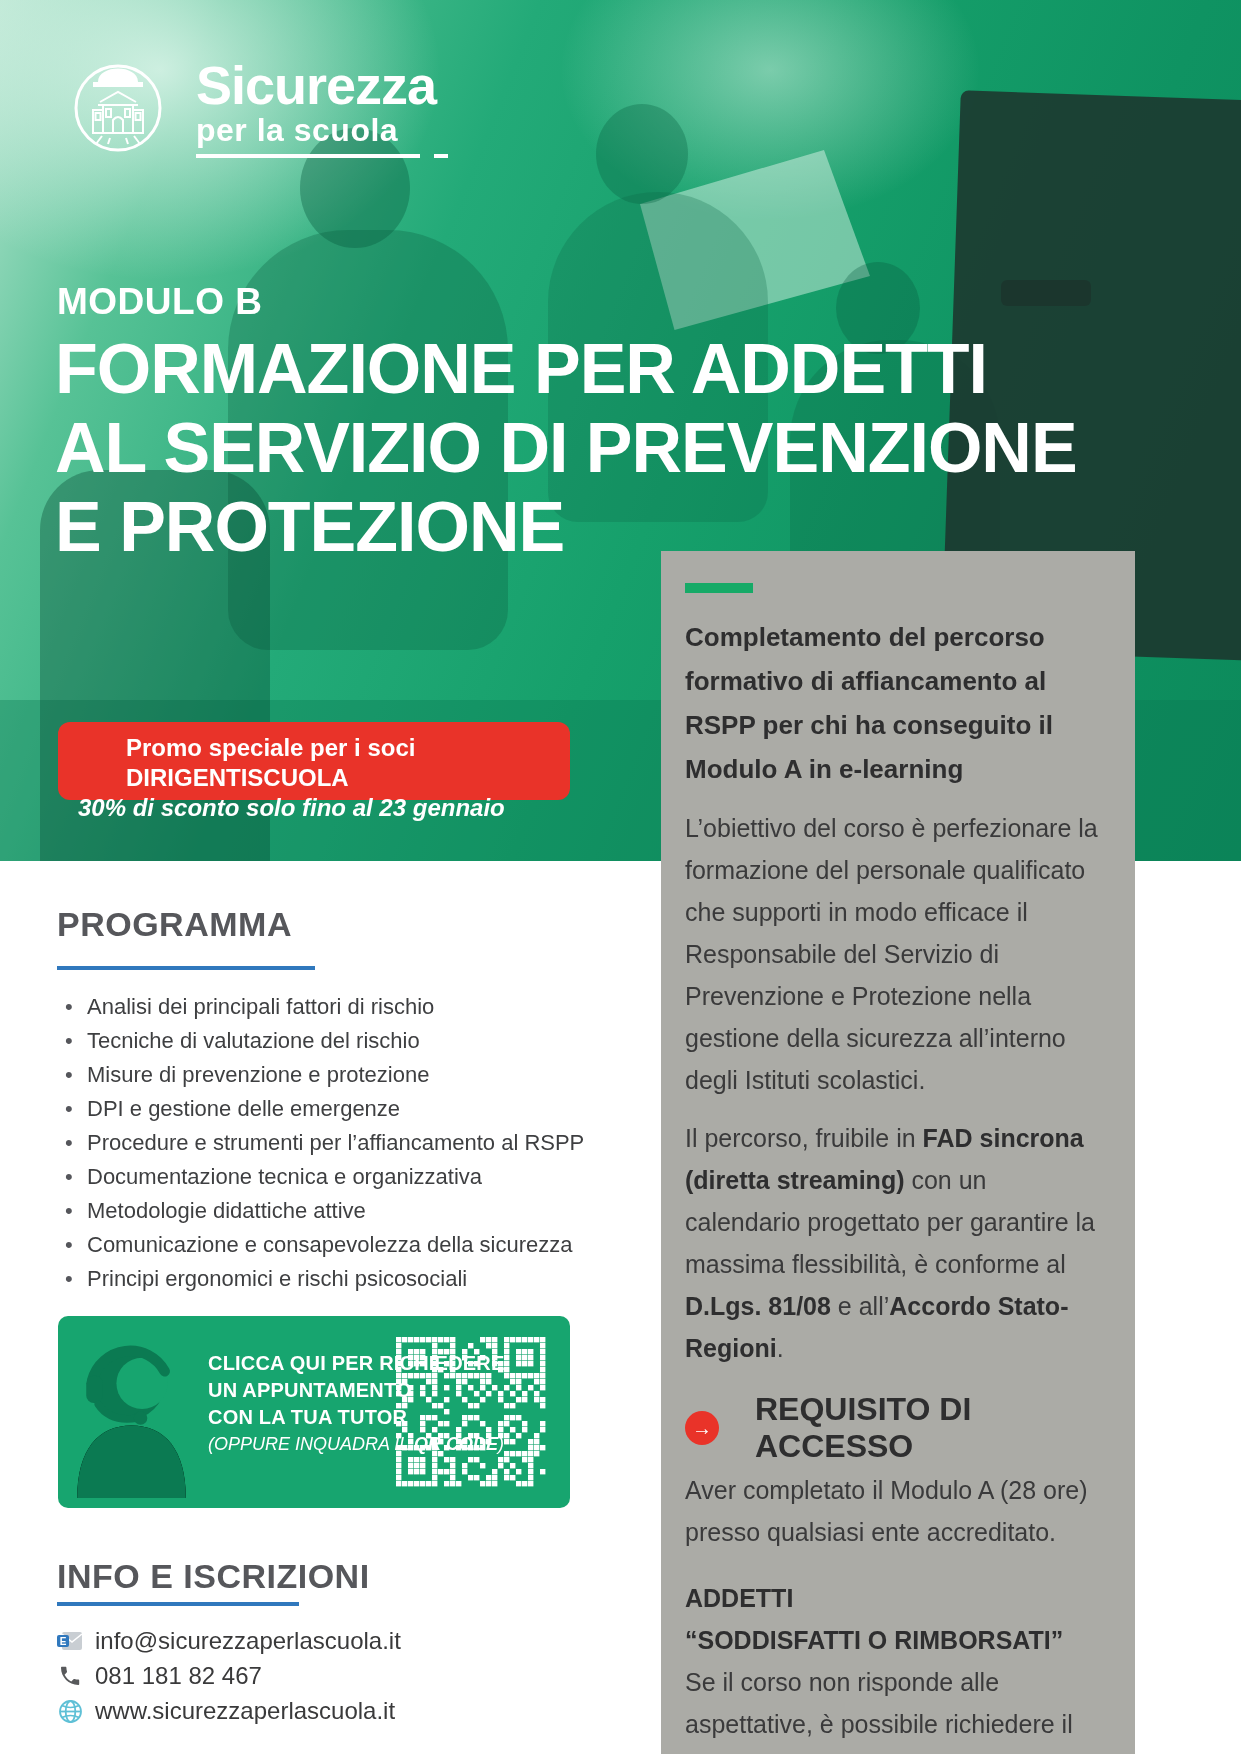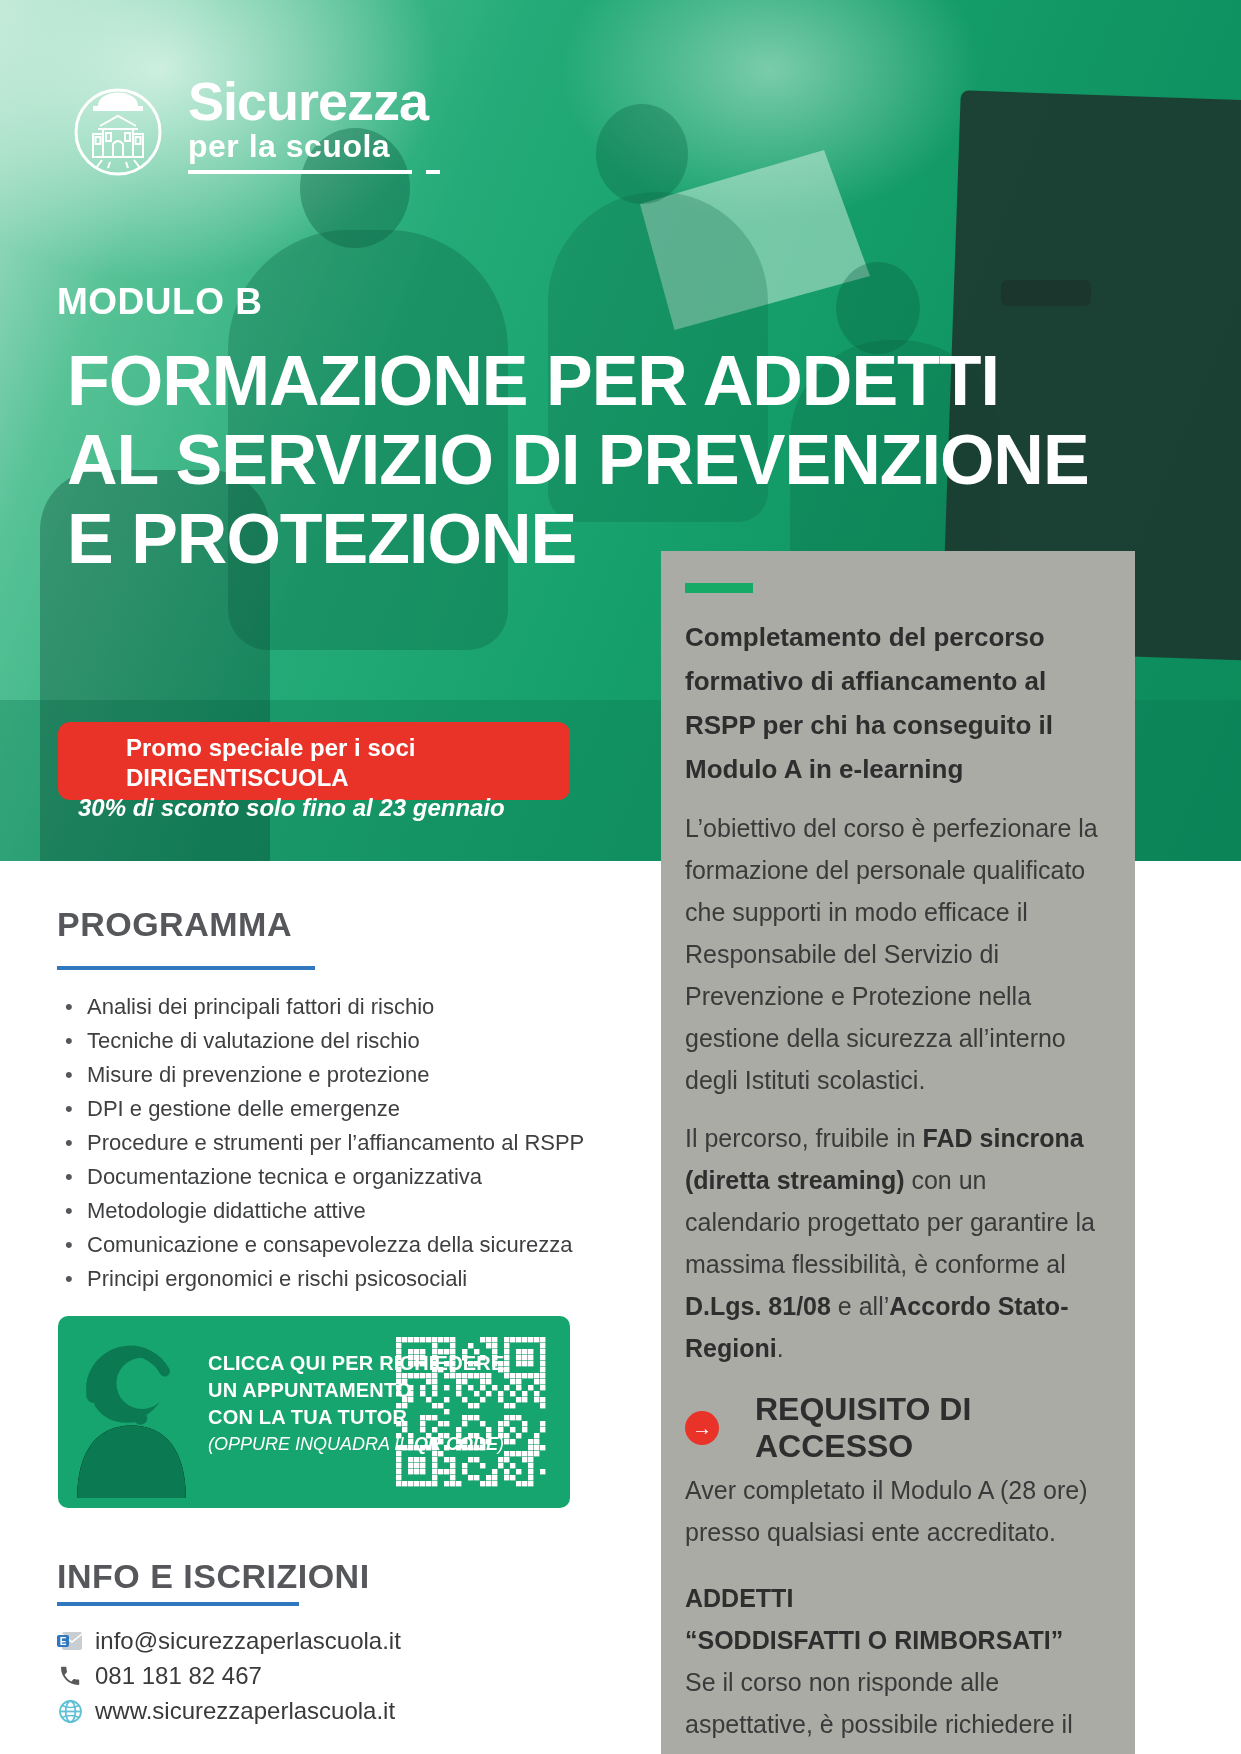--- a/index.html
+++ b/index.html
@@ -27,31 +27,31 @@
   .sh-head2 { left:596px; top:104px; width:92px; height:100px; border-radius:50%; background:rgba(10,100,68,.34); }
   .sh-body2 { left:548px; top:192px; width:220px; height:330px; border-radius:110px 110px 30px 30px; background:rgba(10,100,68,.26); }
   .sh-head3 { left:836px; top:262px; width:84px; height:92px; border-radius:50%; background:rgba(8,86,59,.30); }
   .sh-body3 { left:790px; top:340px; width:210px; height:300px; border-radius:100px 100px 20px 20px; background:rgba(8,86,59,.24); }
   .sh-paper { left:640px; top:150px; width:230px; height:180px; background:rgba(235,250,242,.45);
     clip-path:polygon(0 30%, 80% 0, 100% 70%, 15% 100%); }
   .sh-chair { left:40px; top:470px; width:230px; height:400px; border-radius:60px 60px 0 0; background:rgba(6,70,48,.35); }
   .sh-desk { left:0; top:700px; width:1241px; height:170px; background:rgba(12,120,82,.35); }
 
   
-  .logo { position:absolute; left:66px; top:50px; display:flex; align-items:flex-start; gap:18px;margin-top:24px; }
+  .logo { position:absolute; left:66px; top:50px; display:flex; align-items:flex-end; gap:26px; }
   .logo-text { color:#fff; line-height:1; }
   .logo-name1 { font-size:54px; font-weight:bold; letter-spacing:-1px; }
   .logo-name2 { font-size:32px; font-weight:bold; margin-top:2px; letter-spacing:0.5px; }
   .logo-underline { display:flex; gap:14px; margin-top:8px; }
   .logo-underline .bar1 { width:224px; height:4px; background:#fff; }
   .logo-underline .bar2 { width:14px;  height:4px; background:#fff; }
 
   
   .module-badge { position:absolute; left:57px; top:281px; color:#fff; font-size:37px; font-weight:bold; letter-spacing:0.5px; }
-  .main-title { position:absolute; left:55px; top:330px; margin:12px; color:#fff;
+  .main-title { position:absolute; left:55px; top:330px; margin:0; color:#fff;
     font-size:70px; font-weight:800; line-height:79px; letter-spacing:-1px; }
   .main-title span { display:block; }
 
   
   .promo { position:absolute; left:58px; top:722px; width:512px; height:78px;
     background:#e93329; border-radius:12px; color:#fff; box-sizing:border-box; padding:11px 0 0 20px; }
   .promo-line1 { font-size:24px; font-weight:bold; line-height:30px;margin-left:48px; }
   .promo-line2 { font-size:24px; font-weight:bold; font-style:italic; line-height:30px; }
 
   

